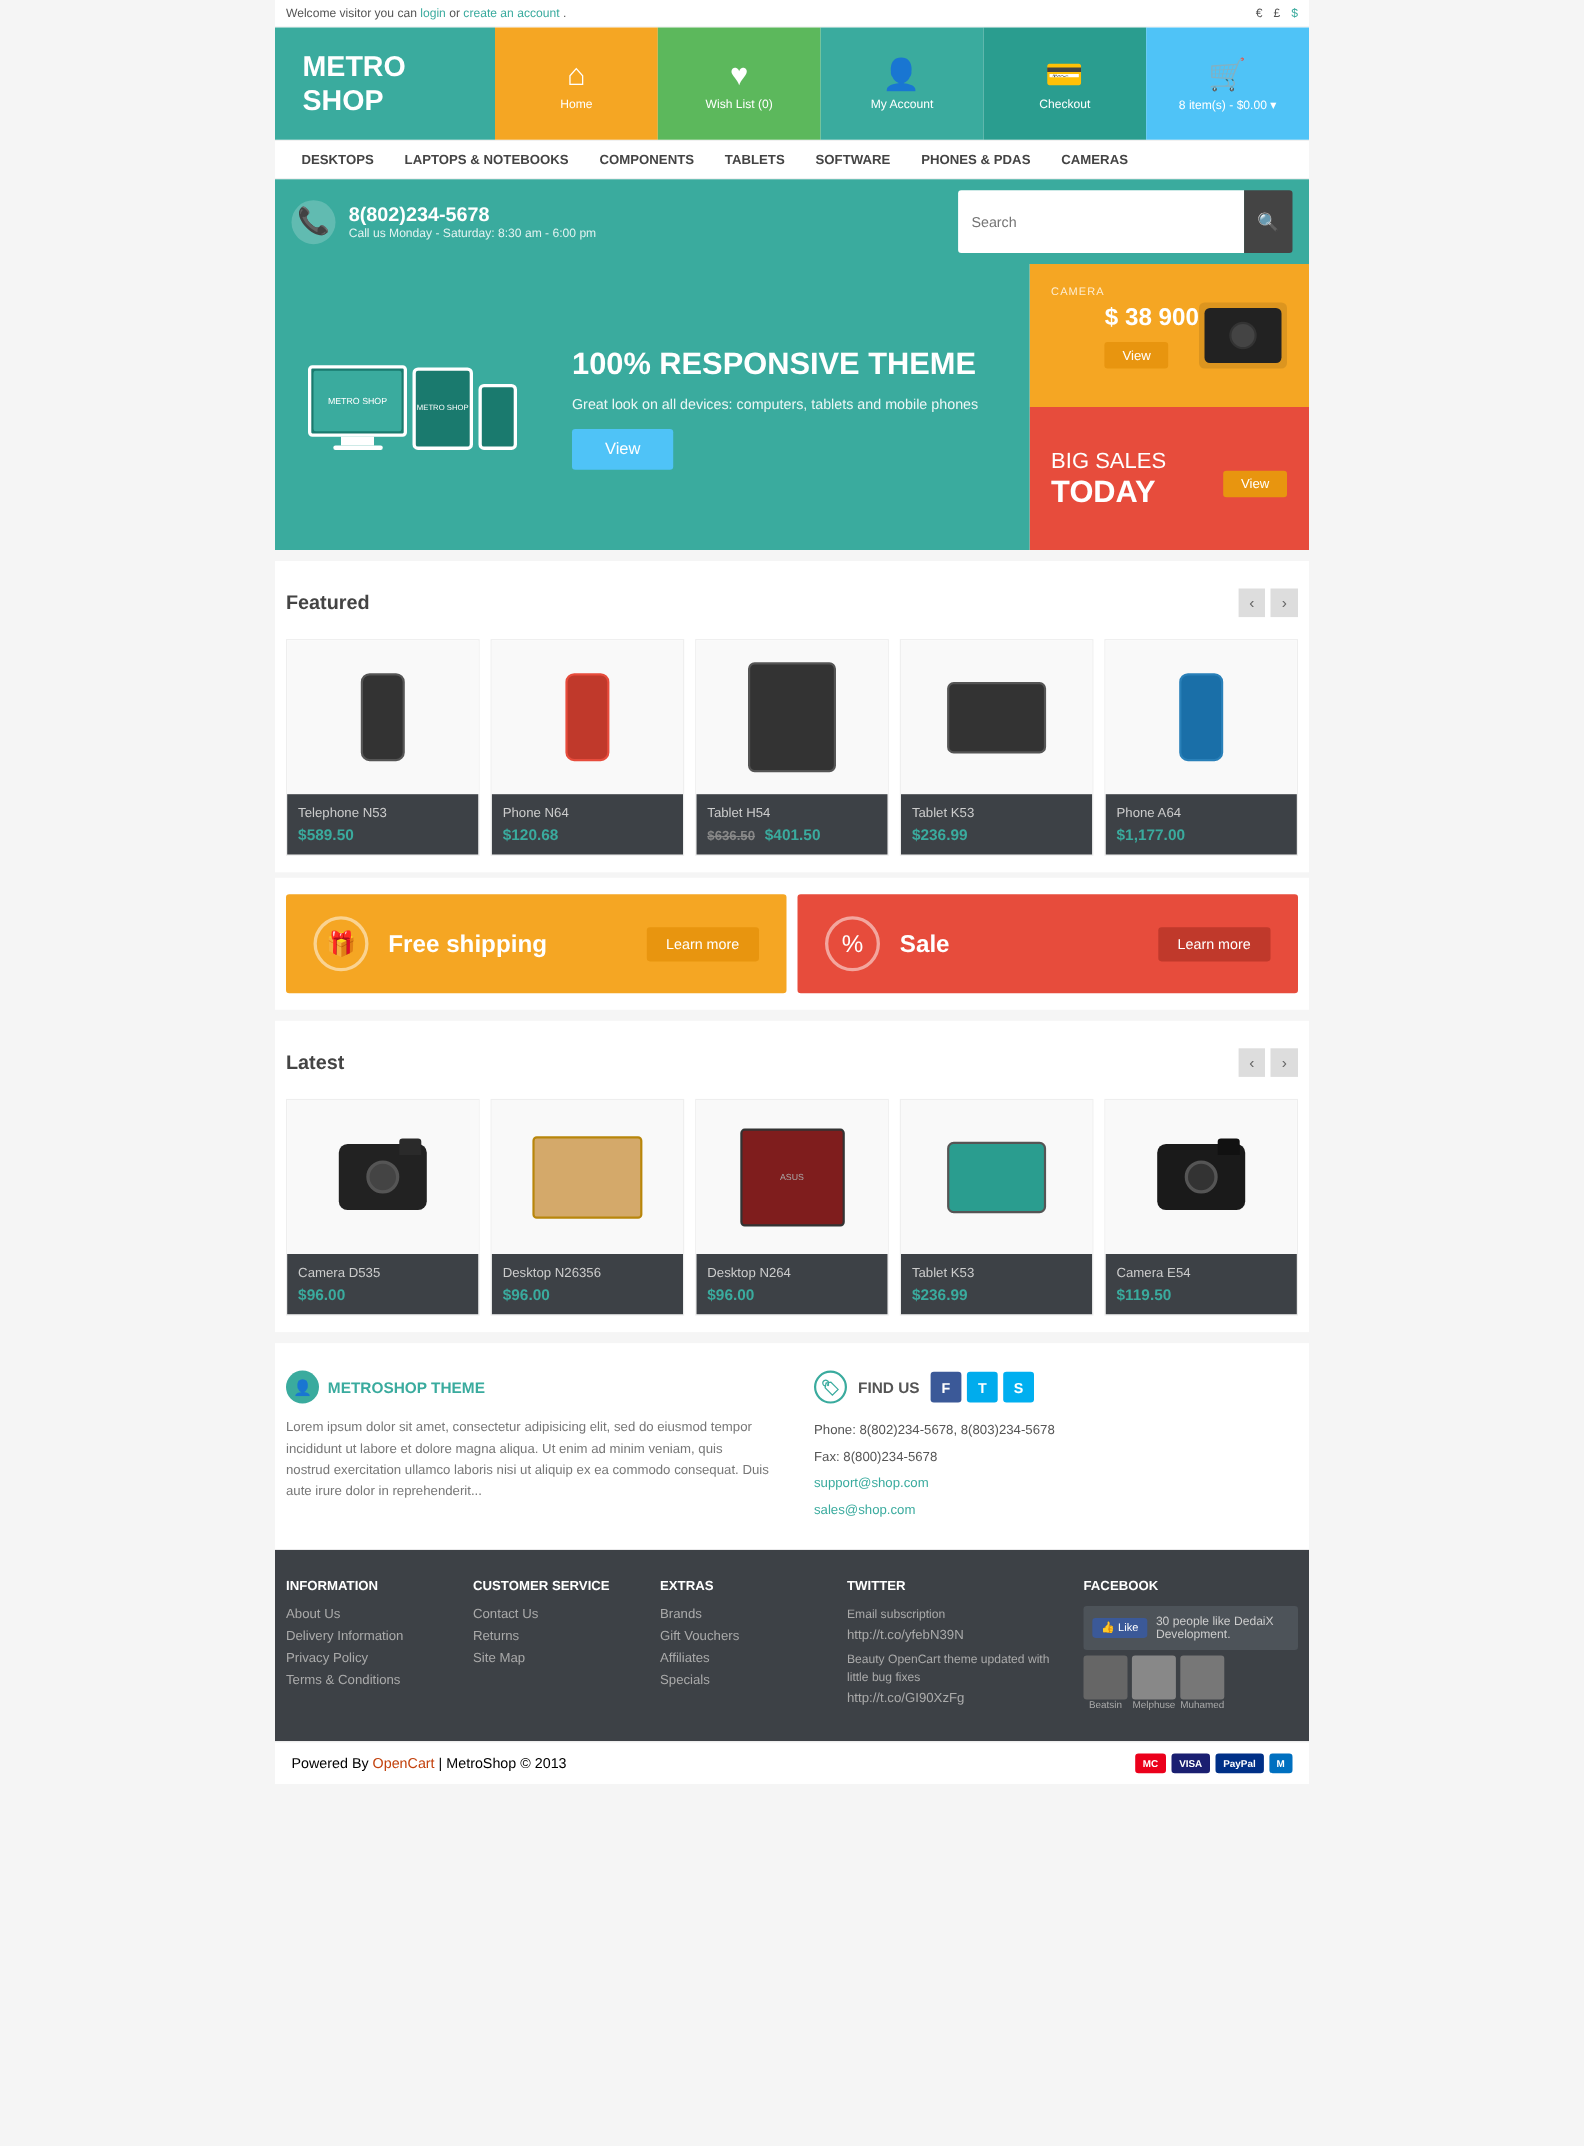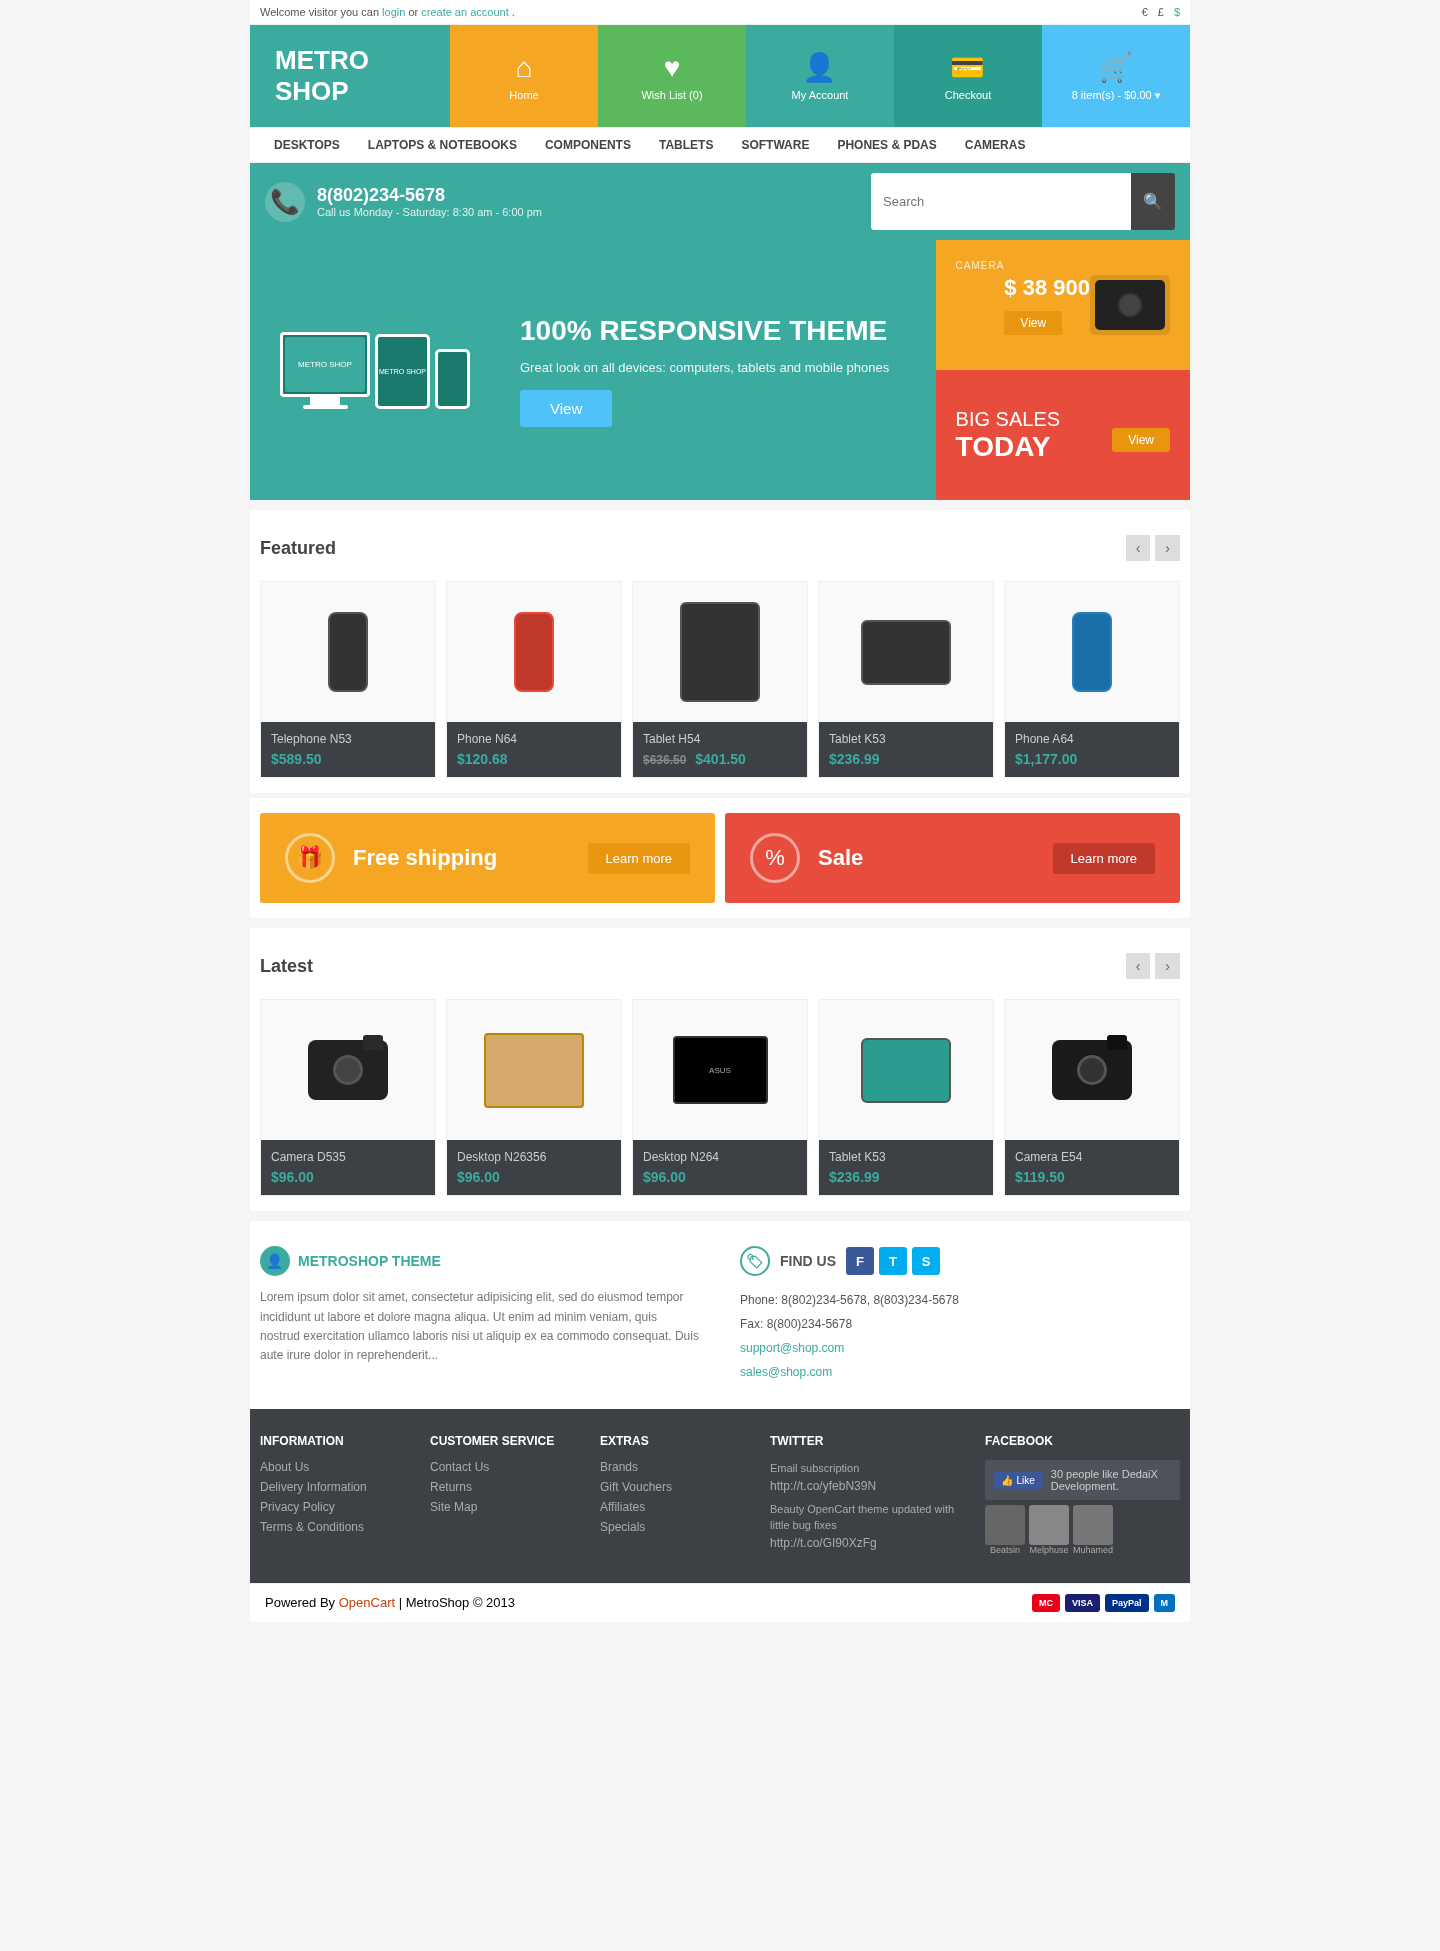--- a/index.html
+++ b/index.html
@@ -137,21 +137,21 @@
 
     .product-placeholder { display: flex; align-items: center; justify-content: center; width: 100%; height: 110px; }
     
     .ph-phone { width: 40px; height: 80px; background: #333; border-radius: 8px; border: 2px solid #555; }
     .ph-phone.red { background: #c0392b; border-color: #e74c3c; }
     .ph-tablet { width: 80px; height: 100px; background: #333; border-radius: 6px; border: 2px solid #555; }
     .ph-camera { width: 80px; height: 60px; background: #222; border-radius: 8px; position: relative; }
     .ph-camera-lens { width: 30px; height: 30px; background: #444; border-radius: 50%; position: absolute; top: 50%; left: 50%; transform: translate(-50%,-50%); border: 3px solid #555; }
     .ph-camera-grip { width: 20px; height: 15px; background: #2a2a2a; position: absolute; top: -5px; right: 5px; border-radius: 3px 3px 0 0; }
     .ph-desktop { width: 100px; height: 75px; background: #d4a96a; border-radius: 4px; border: 2px solid #b8860b; }
-    .ph-desktop2 { width: 95px; height: 68px; background: #000000; border-radius: 4px; border: 2px solid #333; }
+    .ph-desktop2 { width: 95px; height: 89px; background: #7f1d1d; border-radius: 4px; border: 2px solid #333; }
 
     .info-icon { width: 30px; height: 30px; background: #3aab9e; border-radius: 50%; display: flex; align-items: center; justify-content: center; color: #fff; font-size: 14px; }
     .tag-icon { width: 30px; height: 30px; background: none; border-radius: 50%; border: 2px solid #3aab9e; display: flex; align-items: center; justify-content: center; color: #3aab9e; font-size: 14px; }
   </style>
 </head>
 <body>
 
 <div class="top-bar">
   <div>
     <span>Welcome visitor you can</span>

